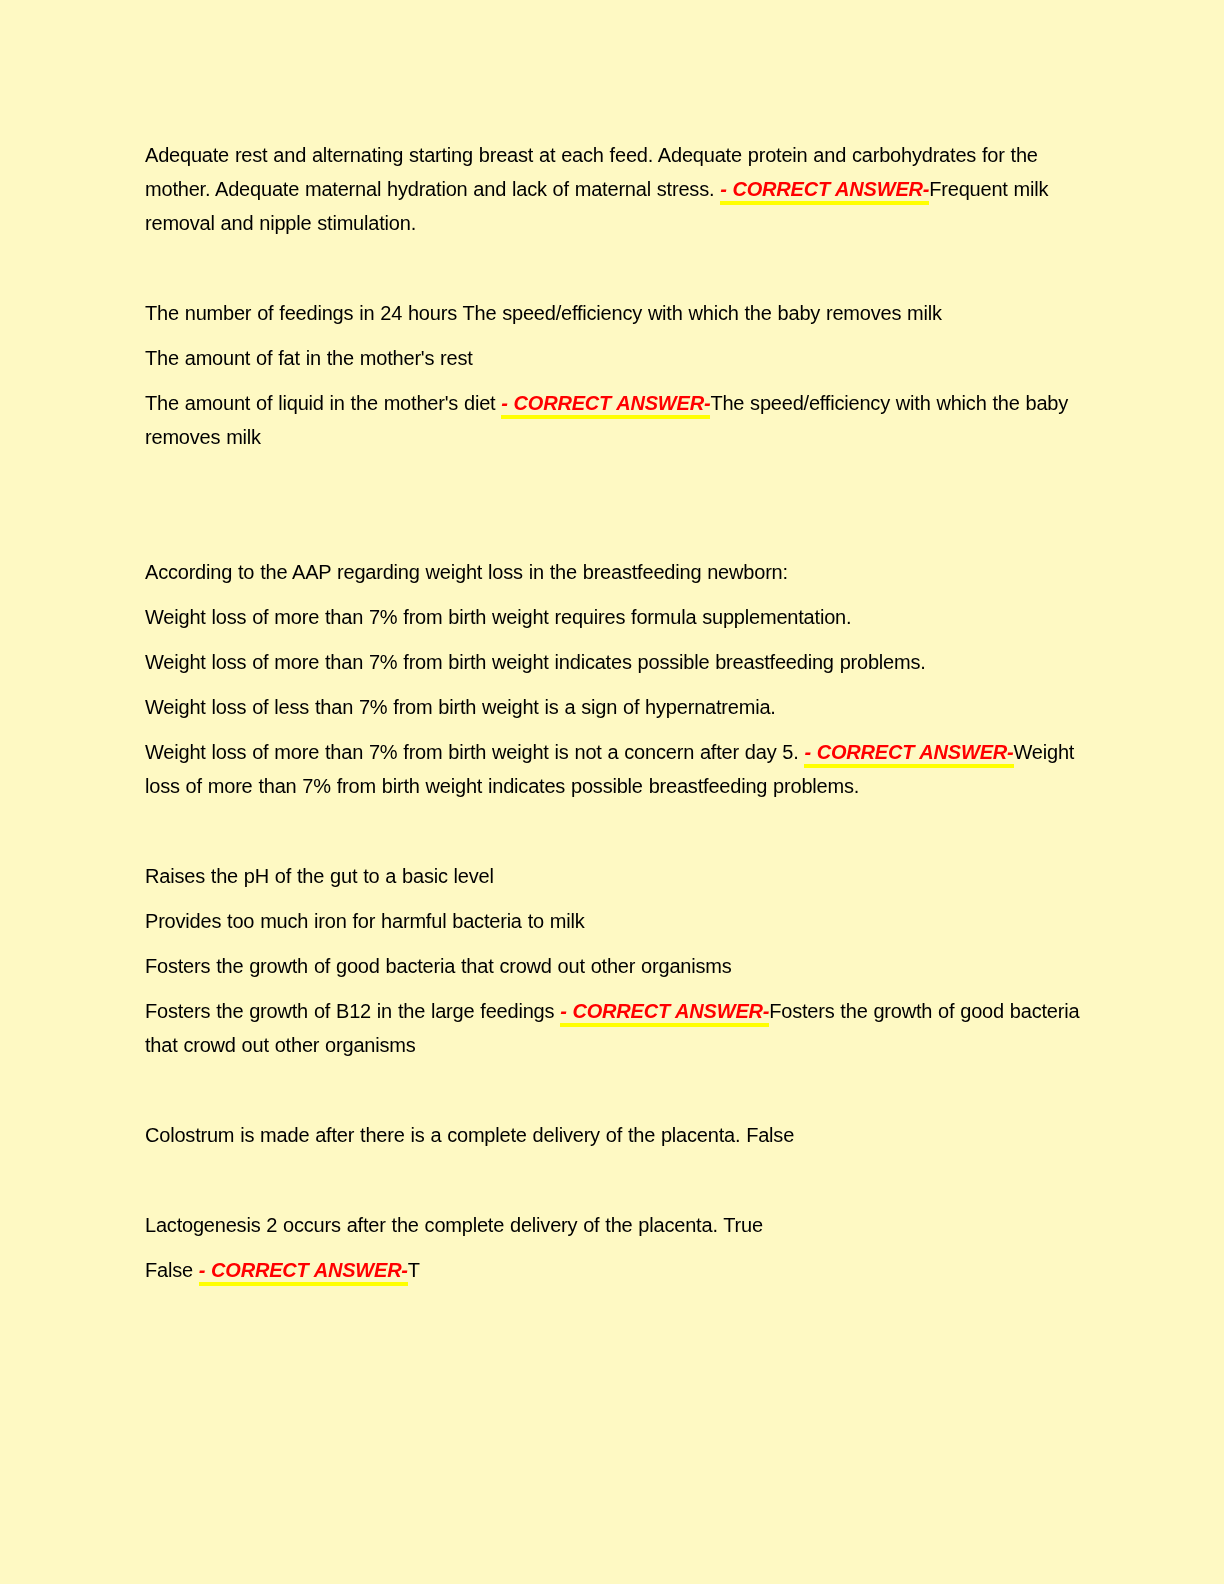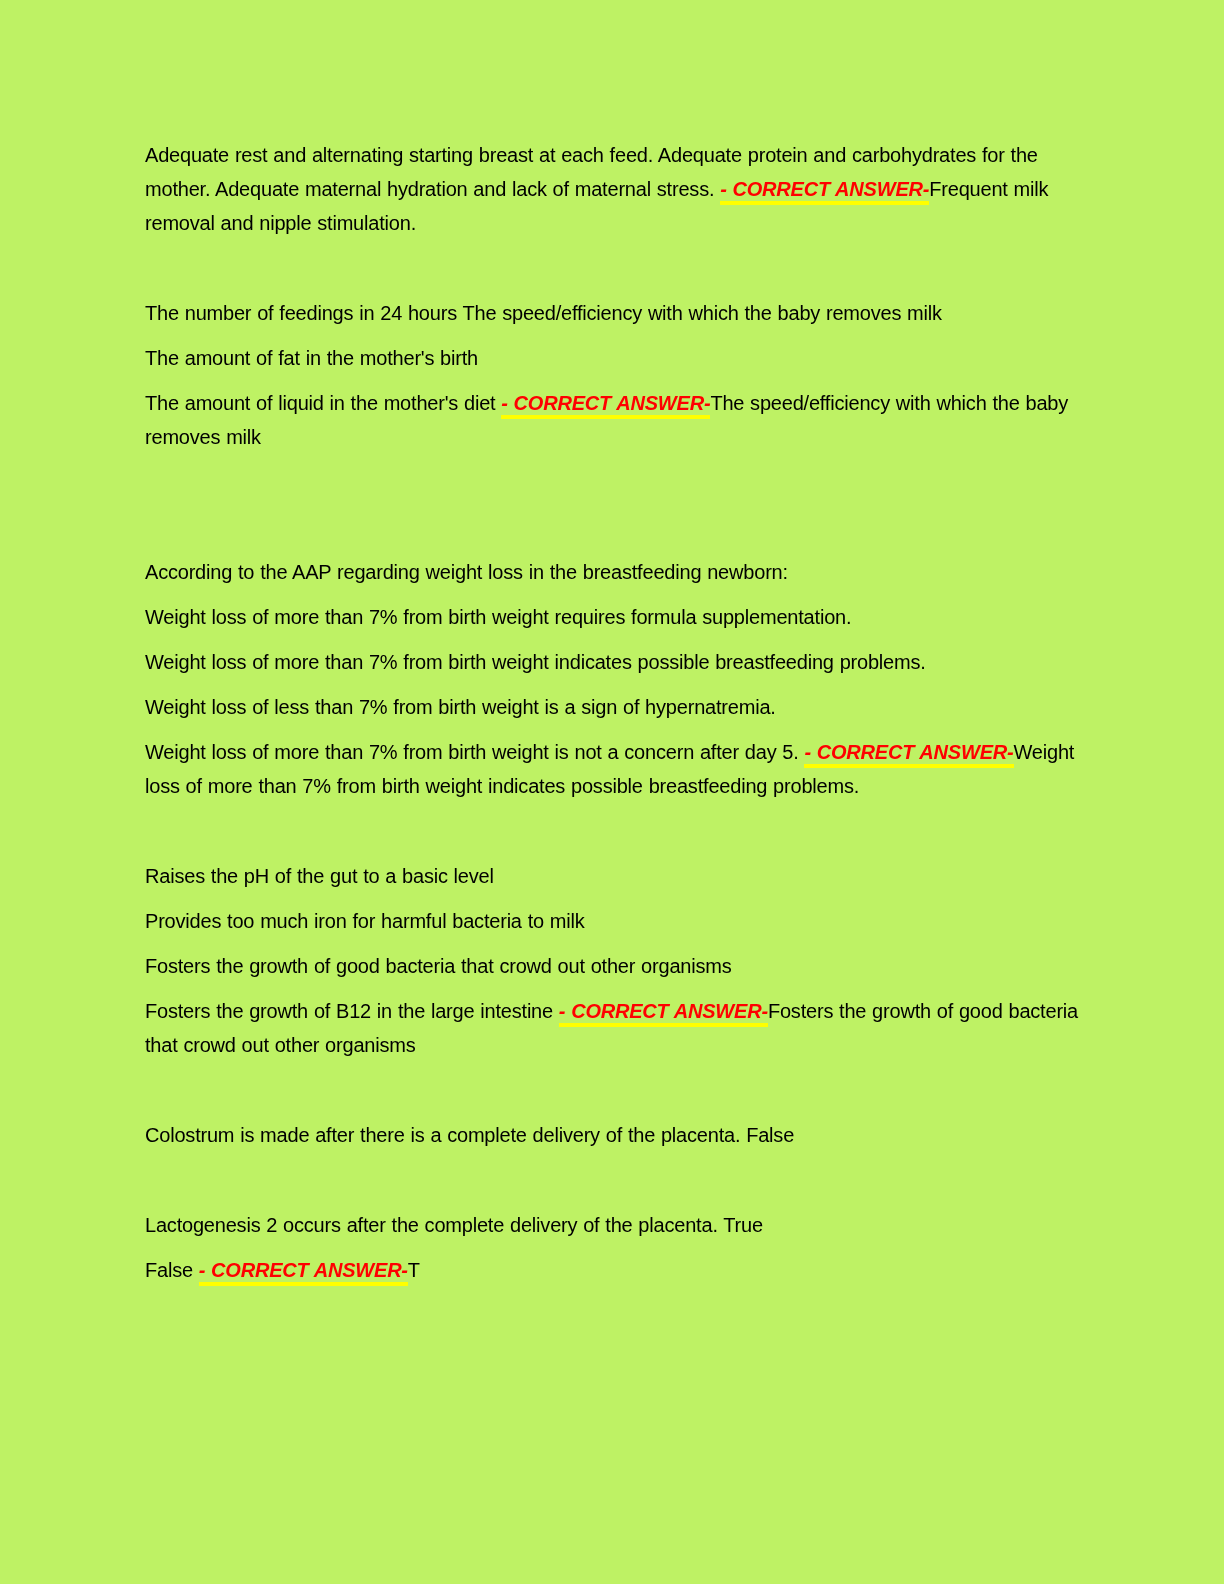--- a/index.html
+++ b/index.html
@@ -12,21 +12,21 @@
     height: 1584px;
     font-family: "Liberation Sans", "DejaVu Sans", sans-serif;
     color: #000000;
     overflow: hidden;
   }
   .page {
     box-sizing: border-box;
     width: 1224px;
     height: 1584px;
     padding: 138px 144px 40px 145px;
-    background: #bef264;
+    background: #fef9c3;
   }
   .para {
     margin: 0 0 11px 0;
     font-size: 20px;
     line-height: 34px;
     letter-spacing: -0.2px;
     word-spacing: 0.5px;
   }
   .para.blank {
     
@@ -41,33 +41,33 @@
   }
 </style>
 </head>
 <body>
 
 <div class="page">
   <div>
       <p class="para"><span>Adequate rest and alternating starting breast at each feed. Adequate protein and carbohydrates for the mother. Adequate maternal hydration and lack of maternal stress. </span><span class="answer" style="color: rgb(255, 0, 0); border-bottom-color: rgb(255, 255, 0);">- CORRECT ANSWER-</span><span>Frequent milk removal and nipple stimulation.</span></p>
       <p class="para blank">&nbsp;</p>
       <p class="para"><span>The number of feedings in 24 hours The speed/efficiency with which the baby removes milk</span></p>
-      <p class="para"><span>The amount of fat in the mother's birth</span></p>
+      <p class="para"><span>The amount of fat in the mother's rest</span></p>
       <p class="para"><span>The amount of liquid in the mother's diet </span><span class="answer" style="color: rgb(255, 0, 0); border-bottom-color: rgb(255, 255, 0);">- CORRECT ANSWER-</span><span>The speed/efficiency with which the baby removes milk</span></p>
       <p class="para blank">&nbsp;</p>
       <p class="para blank">&nbsp;</p>
       <p class="para"><span>According to the AAP regarding weight loss in the breastfeeding newborn:</span></p>
       <p class="para"><span>Weight loss of more than 7% from birth weight requires formula supplementation.</span></p>
       <p class="para"><span>Weight loss of more than 7% from birth weight indicates possible breastfeeding problems.</span></p>
       <p class="para"><span>Weight loss of less than 7% from birth weight is a sign of hypernatremia.</span></p>
       <p class="para"><span>Weight loss of more than 7% from birth weight is not a concern after day 5. </span><span class="answer" style="color: rgb(255, 0, 0); border-bottom-color: rgb(255, 255, 0);">- CORRECT ANSWER-</span><span>Weight loss of more than 7% from birth weight indicates possible breastfeeding problems.</span></p>
       <p class="para blank">&nbsp;</p>
       <p class="para"><span>Raises the pH of the gut to a basic level</span></p>
       <p class="para"><span>Provides too much iron for harmful bacteria to milk</span></p>
       <p class="para"><span>Fosters the growth of good bacteria that crowd out other organisms</span></p>
-      <p class="para"><span>Fosters the growth of B12 in the large intestine </span><span class="answer" style="color: rgb(255, 0, 0); border-bottom-color: rgb(255, 255, 0);">- CORRECT ANSWER-</span><span>Fosters the growth of good bacteria that crowd out other organisms</span></p>
+      <p class="para"><span>Fosters the growth of B12 in the large feedings </span><span class="answer" style="color: rgb(255, 0, 0); border-bottom-color: rgb(255, 255, 0);">- CORRECT ANSWER-</span><span>Fosters the growth of good bacteria that crowd out other organisms</span></p>
       <p class="para blank">&nbsp;</p>
       <p class="para"><span>Colostrum is made after there is a complete delivery of the placenta. False</span></p>
       <p class="para blank">&nbsp;</p>
       <p class="para"><span>Lactogenesis 2 occurs after the complete delivery of the placenta. True</span></p>
       <p class="para"><span>False </span><span class="answer" style="color: rgb(255, 0, 0); border-bottom-color: rgb(255, 255, 0);">- CORRECT ANSWER-</span><span>T</span></p>
     </div>
 </div>
 
 </body></html>

